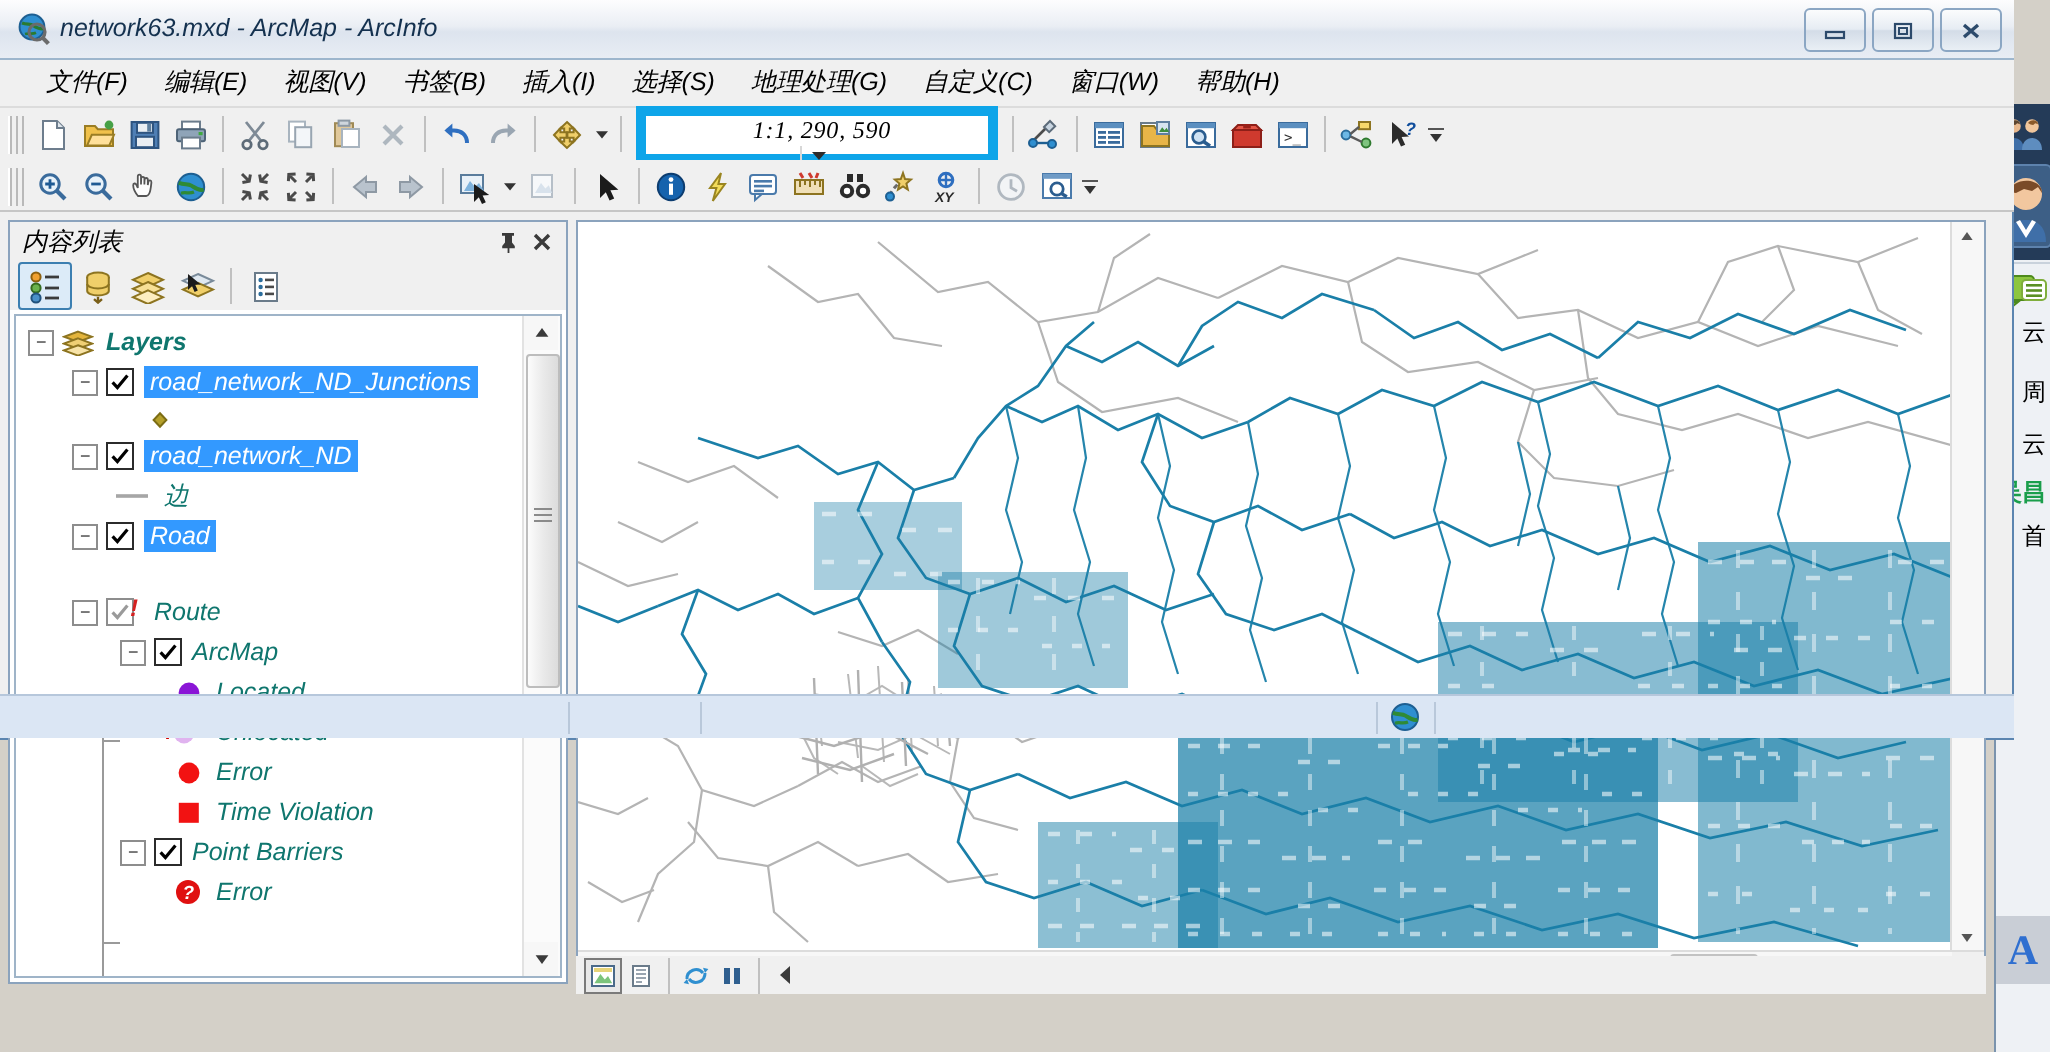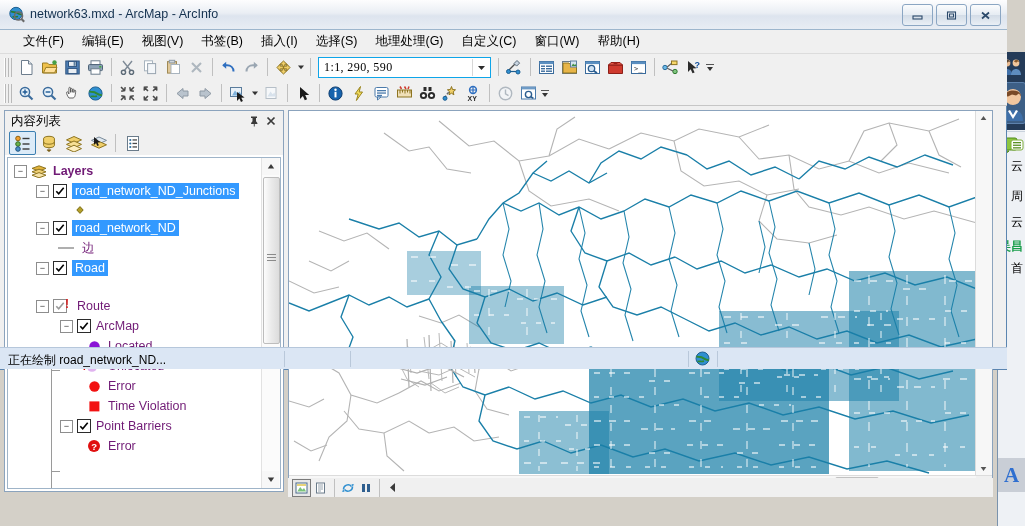--- a/index.html
+++ b/index.html
@@ -16,21 +16,21 @@
   .chat-av1{position:absolute;left:3px;top:6px;width:22px;height:18px;}
   .chat-av2{position:absolute;left:2px;top:30px;width:24px;height:40px;border:1px solid #5d82ad;border-radius:3px;background:#3d5f86;}
   .chat-msgicon{position:absolute;left:2px;top:84px;width:24px;height:20px;}
   .chat-line{position:absolute;left:0;width:27px;text-align:right;padding-right:2px;box-sizing:border-box;font-size:12px;white-space:nowrap;overflow:hidden;}
   .chat-sep{position:absolute;left:0;top:80px;width:27px;height:1px;background:#c9d2dc;}
   .chat-a{position:absolute;left:0;bottom:34px;width:27px;height:34px;background:#c9ced6;display:flex;align-items:center;justify-content:center;}
   .chat-a span{font-size:21px;font-weight:bold;color:#2f6fd0;font-family:"Liberation Serif",serif;}
 
   
   .mapwin{position:absolute;left:0;top:0;width:1007px;height:370px;
-    background:#f0f0f0;border:1px solid #5b85b0;border-top:none;border-left:none;box-sizing:border-box;}
+    background:#f0f0f0;border:1px solid #5b85b0;border-top:none;border-left:none;box-sizing:border-box;font-style:italic;}
 
   
   .titlebar{position:absolute;left:0;top:0;width:1007px;height:30px;
     background:linear-gradient(180deg,#fdfdfe 0%,#eaeef4 45%,#dde4ee 55%,#e8edf4 100%);
     border-bottom:1px solid #9db6cd;box-sizing:border-box;}
   .title-ico{position:absolute;left:8px;top:6px;width:17px;height:17px;}
   .title-text{position:absolute;left:30px;top:7px;font-size:12.5px;color:#14314f;white-space:nowrap;}
   .wbtns{position:absolute;right:6px;top:4px;display:flex;gap:3px;}
   .wbtn{width:29px;height:20px;border:1px solid #8ba6c3;border-radius:3px;
     background:linear-gradient(180deg,#fbfcfd 0%,#e6ecf3 48%,#d3dce7 52%,#e9eff5 100%);
@@ -46,21 +46,21 @@
   
   .tbrow{position:absolute;left:0;width:1007px;height:26px;background:#f0f0f0;box-sizing:border-box;}
   .tbrow.r1{top:54px;}
   .tbrow.r2{top:80px;border-bottom:1px solid #c6c6c6;}
   .grip{width:7px;height:19px;margin:0 3px 0 4px;
     background:repeating-linear-gradient(90deg,#b9b9b9 0 1px,transparent 1px 3px);
     border-left:1px solid #fff;}
   .tbinner{display:flex;align-items:center;height:26px;}
   .tbtn{width:23px;height:22px;display:flex;align-items:center;justify-content:center;margin:0 0px;}
   .sep{width:1px;height:18px;background:#c0c0c0;margin:0 4px;}
-  .scalebox{display:flex;align-items:center;height:19px;width:171px;border:1px solid #0ea5e9;background:#fff;margin:0 3px;}
+  .scalebox{display:flex;align-items:center;height:19px;width:171px;border:5px solid #0ea5e9;background:#fff;margin:0 3px;flex-direction:column;}
   .scaletext{flex:1;font-size:12px;padding-left:5px;color:#000;font-family:"Liberation Serif",serif;letter-spacing:.4px;}
   .scalearrow{width:17px;height:17px;display:flex;align-items:center;justify-content:center;border-left:1px solid #d7d7d7;}
   .tb-overflow{width:9px;height:22px;display:flex;flex-direction:column;align-items:center;justify-content:center;}
 
   
   .toc{position:absolute;left:4px;top:110px;width:280px;height:382px;background:#fff;
     border:1px solid #8ba3bd;box-sizing:border-box;}
   .toc-title{position:absolute;left:0;top:0;width:278px;height:20px;background:#f0f0f0;
     display:flex;align-items:center;}
   .toc-title span.t{font-size:12.5px;padding-left:6px;color:#000;text-align:center;}
@@ -71,21 +71,21 @@
   .toc-tbtn{width:25px;height:22px;display:flex;align-items:center;justify-content:center;}
   .toc-tbtn.on{border:1px solid #3c7fb1;background:#dcebf8;border-radius:2px;}
   .toc-body{position:absolute;left:2px;top:46px;width:274px;height:332px;background:#fff;
     border:1px solid #9fb4c8;box-sizing:border-box;overflow:hidden;}
   .tree{position:absolute;left:0;top:0;width:252px;height:330px;padding-top:3px;box-sizing:border-box;}
   .trow{display:flex;align-items:center;height:20px;padding-left:4px;white-space:nowrap;}
   .exp{width:11px;height:11px;border:1px solid #8d8d8d;background:#fff;margin-right:4px;
     display:flex;align-items:center;justify-content:center;font-size:9px;line-height:9px;color:#333;flex:0 0 auto;}
   .cbx{width:12px;height:12px;border:1px solid #2b2b2b;background:#fff;margin-right:5px;
     display:flex;align-items:center;justify-content:center;flex:0 0 auto;}
-  .lbl{font-size:12.5px;color:#701a75;}
+  .lbl{font-size:12.5px;color:#0f766e;}
   .lbl.sel{background:#3399ff;color:#fff;padding:1px 3px;}
   .lbl.bold{font-weight:bold;}
   .sym{width:16px;height:14px;margin-right:6px;display:flex;align-items:center;justify-content:center;flex:0 0 auto;}
   .vline{position:absolute;width:1px;background:#9a9a9a;}
   .hline{position:absolute;height:1px;background:#9a9a9a;}
   
   .toc-sb{position:absolute;right:0;top:0;width:18px;height:330px;background:#fbfbfb;border-left:1px solid #e2e2e2;}
   .sb-arrow{width:17px;height:17px;display:flex;align-items:center;justify-content:center;background:#f7f7f7;}
   .sb-thumb{position:absolute;left:1px;top:19px;width:15px;height:165px;
     background:linear-gradient(90deg,#fcfcfc 0%,#eaeaea 50%,#dcdcdc 100%);border:1px solid #bdbdbd;border-radius:2px;}
@@ -1013,21 +1013,20 @@
       </div>
       <div class="sep"></div>
       <div class="mb">
         <svg width="10" height="11" viewBox="0 0 10 11">
             <path d="M7 1L2 5.5 7 10z" fill="#3a3a3a"></path>
           </svg>
       </div>
     </div>
 
     <div class="statusbar">
-      <div class="status-text">正在绘制 road_network_ND...</div>
       <div class="status-div" style="left:284px;"></div>
       <div class="status-div" style="left:350px;"></div>
       <div class="status-globe">
         <svg width="17" height="17" viewBox="0 0 17 17">
             <circle cx="8.5" cy="8.5" r="6.5" fill="#2f8fd0" stroke="#1d5f92"></circle>
             <path d="M2.4 6.4c3 1.1 4.5.3 6.3 1.4s3.6 2.8 6.1 2" fill="none" stroke="#2f8a35" stroke-width="2"></path>
             <path d="M3.5 11.6c2.4-.8 4 .5 6.5-.6" fill="none" stroke="#2f8a35" stroke-width="1.6"></path>
           </svg>
       </div>
       <div class="status-div" style="left:688px;"></div>

